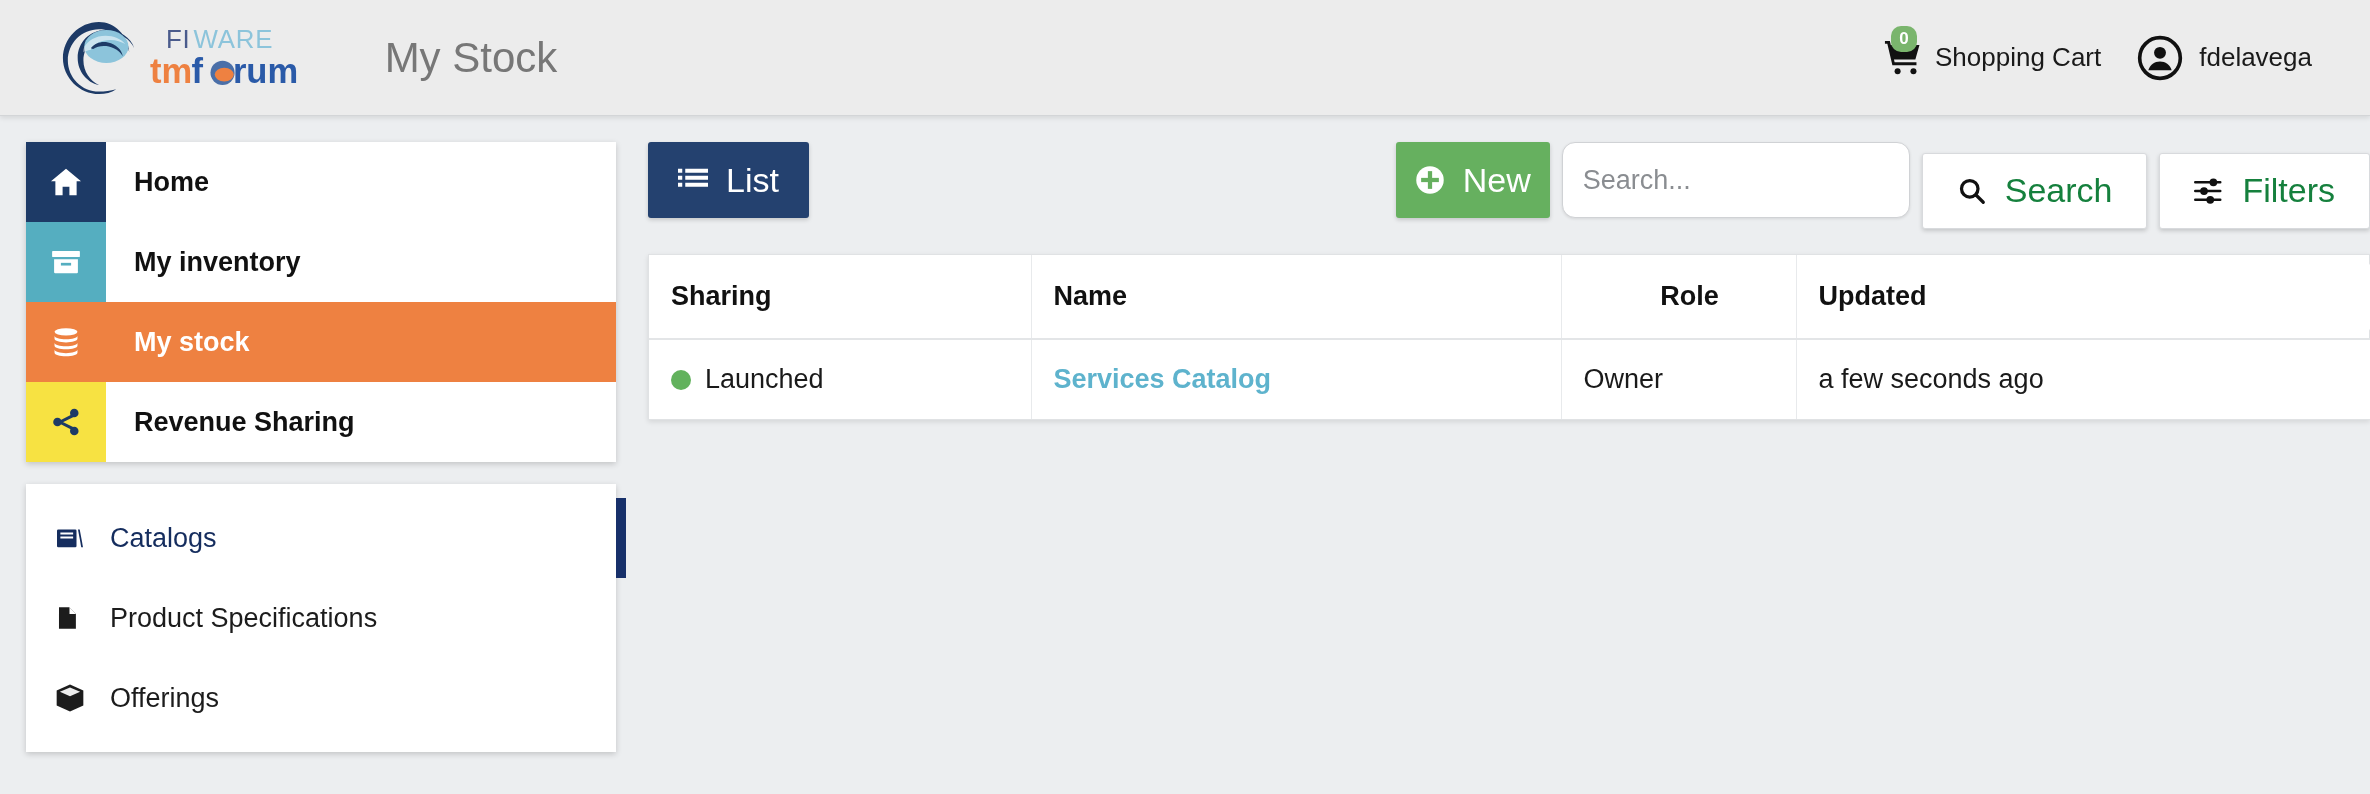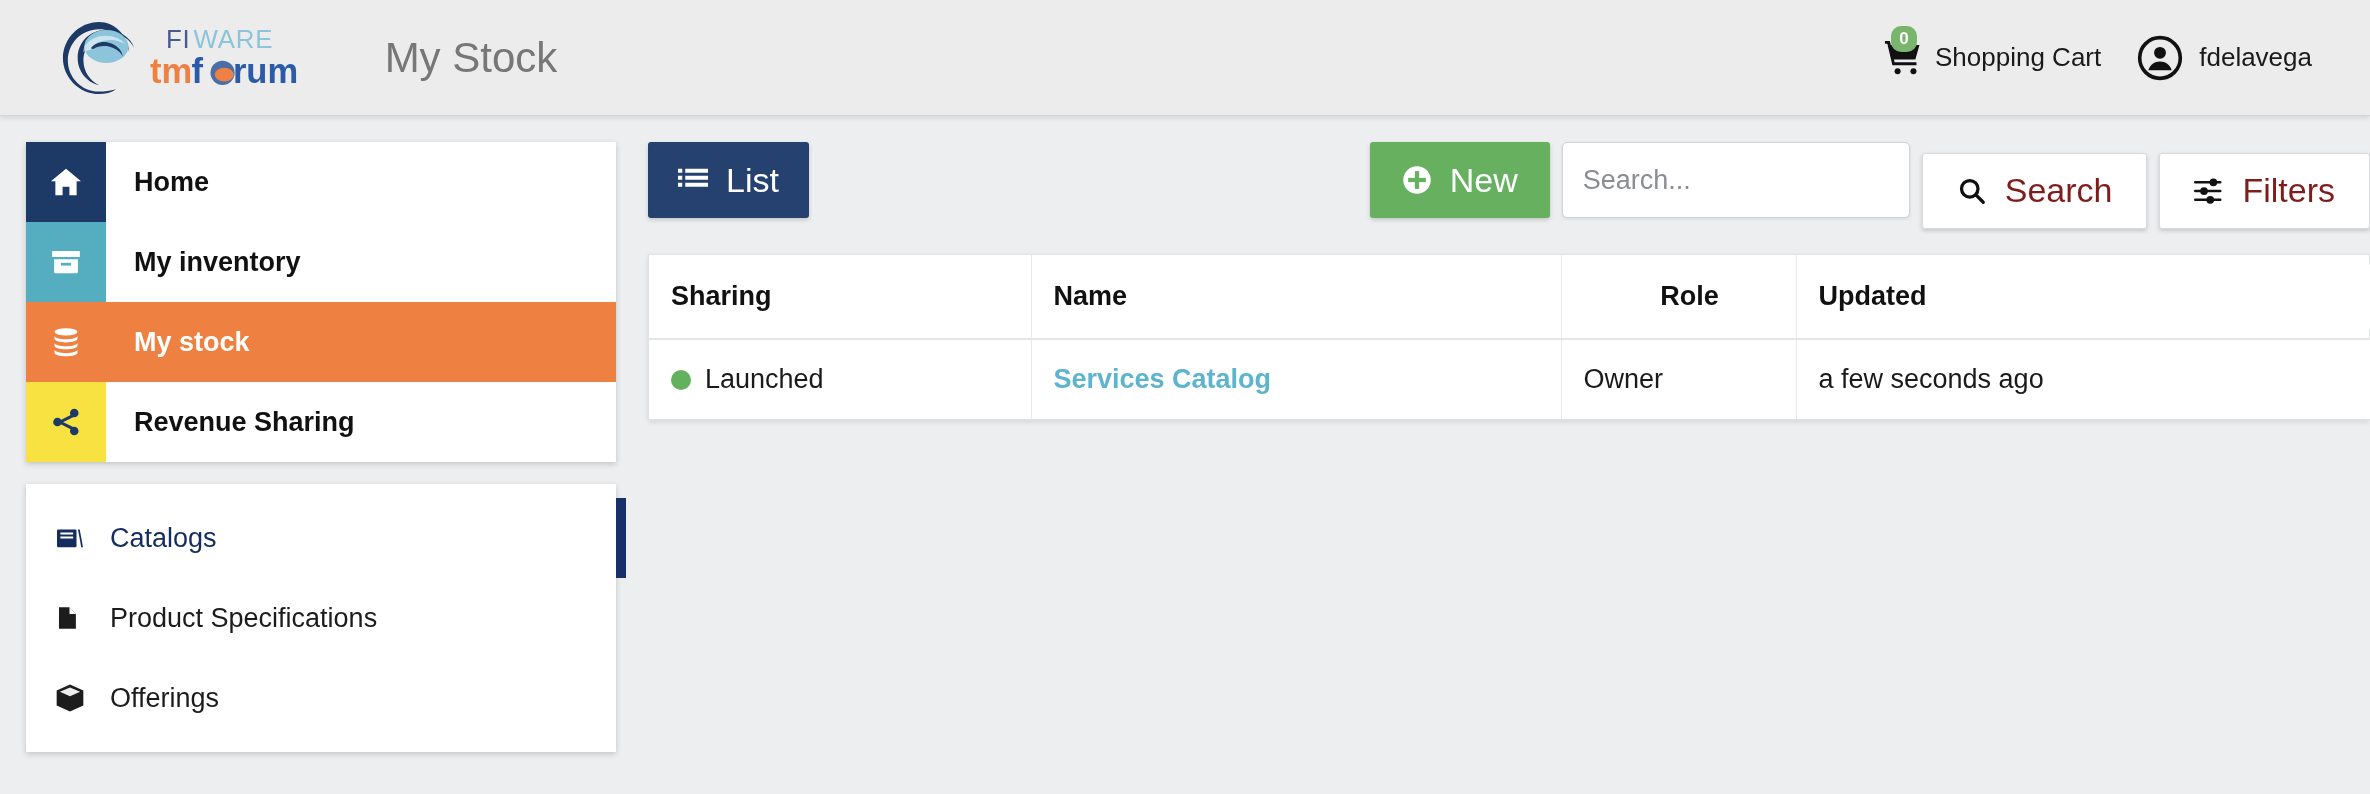--- a/index.html
+++ b/index.html
@@ -197,37 +197,37 @@
   }
   .btn-list {
     background: #24416f;
     color: #ffffff;
     padding: 0 30px;
     gap: 18px;
   }
   .btn-new {
     background: #66b05f;
     color: #ffffff;
-    padding: 0 32px;
+    padding: 0 19px;
     gap: 18px;
   }
   .btn-white {
     background: #ffffff;
-    color: #7f1d1d;
+    color: #15803d;
     padding: 0 34px;
     gap: 18px;
     border: 1px solid #d8dadd;
     margin-top: 21px;
   }
   .search-input {
     height: 76px;
     width: 348px;
     background: #ffffff;
     border: 1px solid #d0d2d5;
-    border-radius: 5px;
+    border-radius: 13px;
     font-size: 27px;
     color: #1a1a1a;
     padding: 0 20px;
     font-family: "Liberation Sans", sans-serif;
     box-shadow: 0 1px 3px rgba(0,0,0,0.10);
     outline: none;
   }
   .search-input::placeholder { color: #8a8d91; }
   .toolbar-right {
     margin-left: auto;

